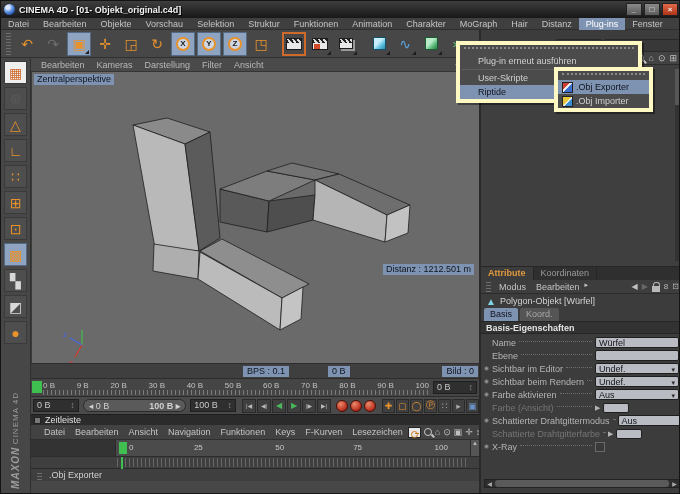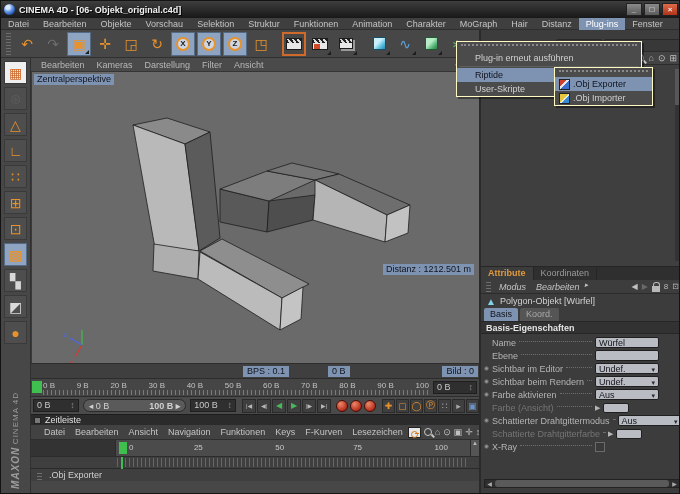--- a/index.html
+++ b/index.html
@@ -165,33 +165,33 @@
   #attr-section { height:13px; background:#323232; border-top:1px solid #262626; border-bottom:1px solid #262626;
     font-weight:bold; color:#e4e4e4; padding-left:5px; line-height:12px; }
   #attr-rows { padding-top:2px; }
   .arow { height:13px; display:flex; align-items:center; padding:0 4px 0 3px; }
   .arow .adot { width:5px; height:5px; border-radius:50%; background:#8f8f8f; border:1px solid #555; margin-right:3px; flex:none; }
   .arow .nodot { width:8px; flex:none; }
   .arow .albl { color:#b4b4b4; white-space:nowrap; }
   .arow.dim .albl { color:#757575; }
   .arow .lead { flex:1; border-bottom:1px dotted #6e6e6e; margin:0 3px 3px 3px; min-width:2px; }
   .ctl { width:84px; flex:none; display:flex; align-items:center; }
-  .inp, .sel { width:64px; height:11px; background:#b9bdc3; border-radius:2px; color:#15151c;
+  .inp, .sel { width:84px; height:11px; background:#b9bdc3; border-radius:2px; color:#15151c;
     line-height:11px; padding:0 3px; border:1px solid #1f1f1f; display:flex; }
   .sel::after { content:"▾"; margin-left:auto; color:#2a2a2a; font-size:7px; }
   .sw-arrow { color:#b4b4b4; margin-right:3px; font-size:7px; }
   .swatch { width:26px; height:10px; background:#b9bdc3; border:1px solid #1f1f1f; border-radius:2px; }
   .chk { width:10px; height:10px; background:#3a3a3a; border:1px solid #6a6a6a; }
   #attr-hscroll { position:absolute; left:3px; right:3px; bottom:7px; height:9px; background:#2e2e2e;
     border:1px solid #222; display:flex; align-items:center; }
   #attr-hscroll .arr { width:9px; text-align:center; color:#aaa; font-size:6px; }
   #attr-hscroll .thumb { flex:1; height:7px; margin:0 1px; background:#5a5a5a; border-radius:3px; }
 
   
-  .menu-pop { position:absolute; background:#4b4b4b; border:1px solid #fef9c3; box-shadow:2px 2px 0 rgba(0,0,0,.4); z-index:50; }
+  .menu-pop { position:absolute; background:#4b4b4b; border:4px solid #fef9c3; box-shadow:2px 2px 0 rgba(0,0,0,.4); z-index:50; }
   #plugins-menu { left:455px; top:40px; width:186px; }
   #riptide-menu { left:553px; top:66px; width:99px; z-index:60; }
   .tearoff { height:5px; margin:2px 4px; border-top:2px dotted #8a8a8a; }
   .pm-item { height:14px; display:flex; align-items:center; padding:0 6px 0 4px; color:#d0d0d0; }
   .pm-item .gut { width:14px; flex:none; display:flex; align-items:center; }
   .pm-item.hl { background:#7e93b1; color:#10141e; }
   .pm-item .sub { margin-left:auto; font-size:7px; }
   .pm-sep { height:1px; background:#2e2e2e; border-bottom:1px solid #5e5e5e; margin:1px 2px; }
   .ic-sos { width:10px; height:10px; border-radius:50%; background:radial-gradient(circle at 35% 30%,#cfe8b0,#5a9c3e 60%,#2a5c18); }
   .ic-objexp { width:11px; height:11px; border:1px solid #222;
@@ -199,21 +199,21 @@
   .ic-objimp { width:11px; height:11px; border:1px solid #222;
     background:linear-gradient(135deg,#e8c83a 0 45%,#e8e8e8 45% 60%,#3a8cd0 60%); }
 
   svg text { font-family:"Liberation Sans", sans-serif; }
 </style>
 </head>
 <body>
 
 <div id="titlebar">
   <div id="logo"></div>
-  <div id="title-text">CINEMA 4D - [06- Objekt_original.c4d]</div>
+  <div id="title-text">CINEMA 4D - [01- Objekt_original.c4d]</div>
   <div id="win-btns">
       <div class="wbtn">_</div>
       <div class="wbtn">□</div>
       <div class="wbtn close">×</div>
     </div>
 </div>
 
 <div id="menubar">
     <span class="mitem">Datei</span>
     <span class="mitem">Bearbeiten</span>
@@ -544,21 +544,21 @@
       </div>
   </div>
 
   <div id="attr">
     <div id="attr-tabs">
         <span class="atab active">Attribute</span>
         <span class="atab">Koordinaten</span>
       </div>
     <div id="attr-menu">
       <div class="handle-v" style="height:10px;"></div>
-      <span id="attr-menu-items" style="display:flex;font-style:italic;">
+      <span id="attr-menu-items" style="display:flex;">
           <span class="mitem">Modus</span>
           <span class="mitem">Bearbeiten</span>
           <span style="font-size: 7px;">▸</span>
         </span>
       <span id="am-icons">
           <span style="color: rgb(192, 192, 192); font-size: 8px;">◀</span>
           <span style="color: rgb(104, 104, 104); font-size: 8px;">▶</span>
           <div class="ic-lock"></div>
           <span style="color: rgb(184, 184, 184); font-size: 8px;">8</span>
           <span style="color: rgb(184, 184, 184); font-size: 8px;">⊡</span>
@@ -666,28 +666,28 @@
 </div>
 
 <div id="plugins-menu" class="menu-pop">
   <div class="tearoff"></div>
   <div id="pm-items">
       <div class="pm-item">
         <span class="gut"></span>
         <span>Plug-in erneut ausführen</span>
       </div>
       <div class="pm-sep"></div>
+      <div class="pm-item">
+        <span class="gut"></span>
+        <span>User-Skripte</span>
+        <span class="sub">▶</span>
+      </div>
       <div class="pm-item hl">
         <span class="gut"></span>
         <span>Riptide</span>
-        <span class="sub">▶</span>
-      </div>
-      <div class="pm-item">
-        <span class="gut"></span>
-        <span>User-Skripte</span>
         <span class="sub">▶</span>
       </div>
     </div>
 </div>
 
 <div id="riptide-menu" class="menu-pop">
   <div class="tearoff"></div>
   <div id="rm-items">
       <div class="pm-item hl">
         <span class="gut">

